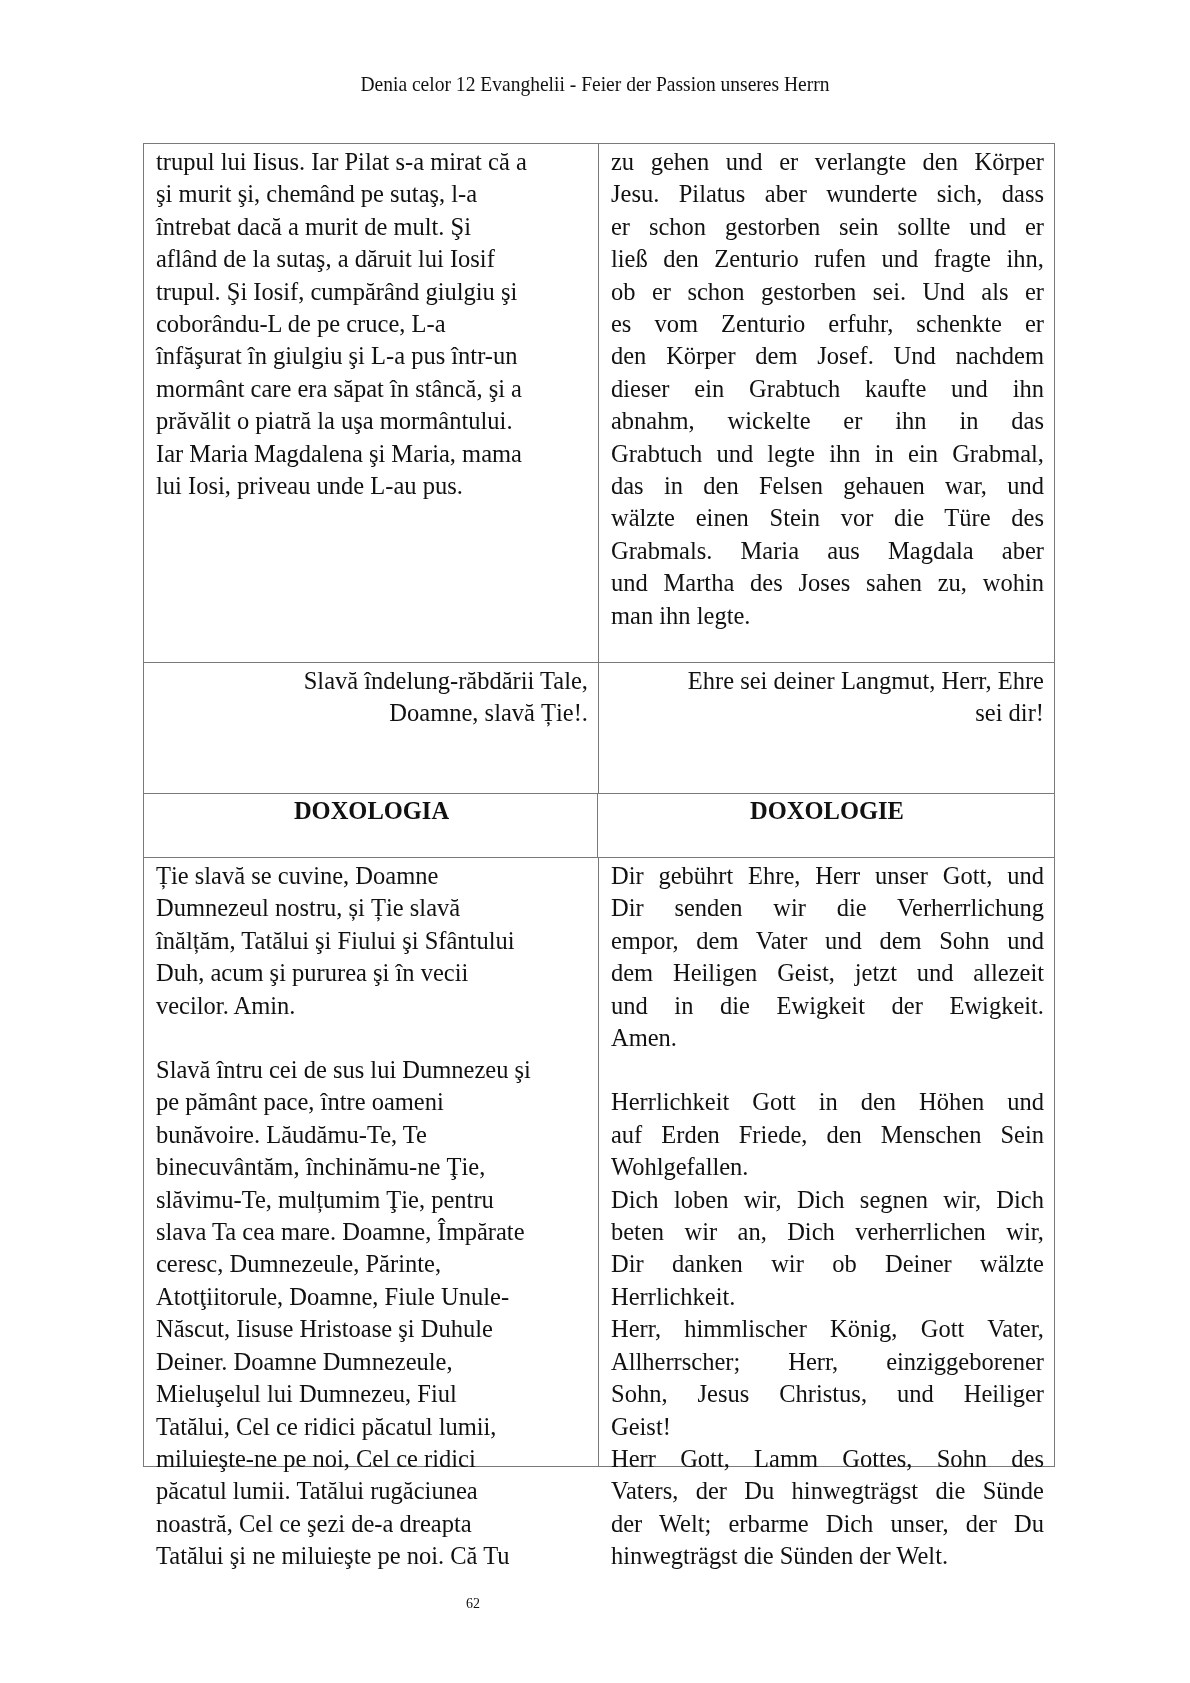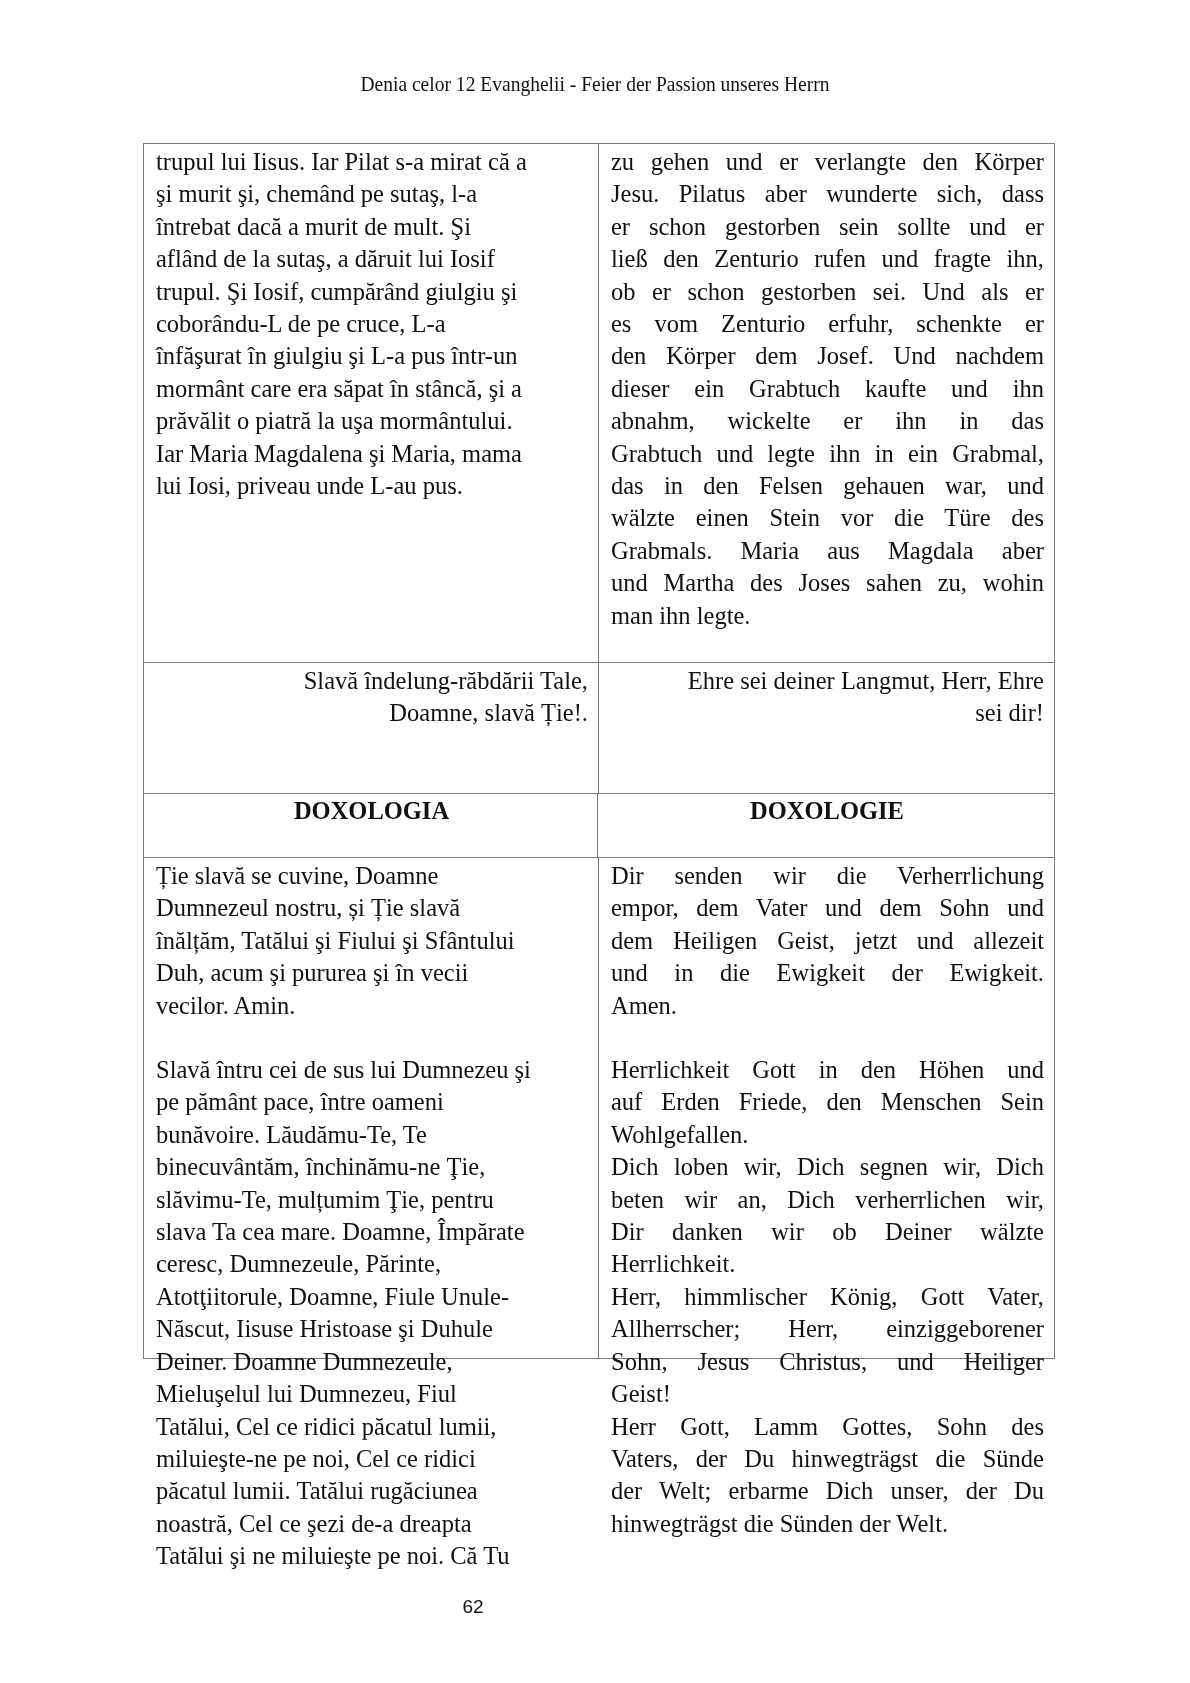--- a/index.html
+++ b/index.html
@@ -13,26 +13,26 @@
           font-size:24.5px; line-height:32.4px; padding:2px 10px 0 12px; }
   .cell.left { width:455px; }
   .cell.right { width:457px; border-right:1.5px solid #7a7a7a; }
   .row.last .cell { border-bottom:1.5px solid #7a7a7a; }
   .gap { height:32px; }
   .center { text-align:right; }
   .row1 .cell { height:519px; }
   .row2 .cell { height:131px; }
   .row3 .cell { height:64px; font-weight:bold; text-align:center; padding-top:1px; }
   .row3 .cell.right { width:459px; }
-  .row4 .cell { height:502px; }
+  .row4 .cell { height:610px; }
   .line { display:block; white-space:nowrap; }
   .jline { display:block; text-align:justify; text-align-last:justify; white-space:normal;font-family:Liberation Serif, serif; }
   .jline.last { text-align-last:left; }
   .pagenum { position:absolute; top:1596px; left:0; width:946px; text-align:center;
-             font-family:Liberation Sans, sans-serif; font-size:19px; }
+             font-family:Liberation Serif, serif; font-size:14px; }
 </style>
 </head>
 <body>
 
 <div class="header">Denia celor 12 Evanghelii - Feier der Passion unseres Herrn</div>
 
 <div class="table">
   <div class="row row1">
     <div class="cell left" id="r1l">
         <span class="line">trupul lui Iisus. Iar Pilat s-a mirat că a</span>
@@ -103,20 +103,21 @@
           <span class="line">Mieluşelul lui Dumnezeu, Fiul</span>
           <span class="line">Tatălui, Cel ce ridici păcatul lumii,</span>
           <span class="line">miluieşte-ne pe noi, Cel ce ridici</span>
           <span class="line">păcatul lumii. Tatălui rugăciunea</span>
           <span class="line">noastră, Cel ce şezi de-a dreapta</span>
           <span class="line">Tatălui şi ne miluieşte pe noi. Că Tu</span>
         </div>
       </div>
     <div class="cell right" id="r4r">
         <div>
+          <span class="jline">Dir gebührt Ehre, Herr unser Gott, und</span>
           <span class="jline">Dir senden wir die Verherrlichung</span>
           <span class="jline">empor, dem Vater und dem Sohn und</span>
           <span class="jline">dem Heiligen Geist, jetzt und allezeit</span>
           <span class="jline">und in die Ewigkeit der Ewigkeit.</span>
           <span class="jline last">Amen.</span>
         </div>
         <div class="gap"></div>
         <div>
           <span class="jline">Herrlichkeit Gott in den Höhen und</span>
           <span class="jline">auf Erden Friede, den Menschen Sein</span>

